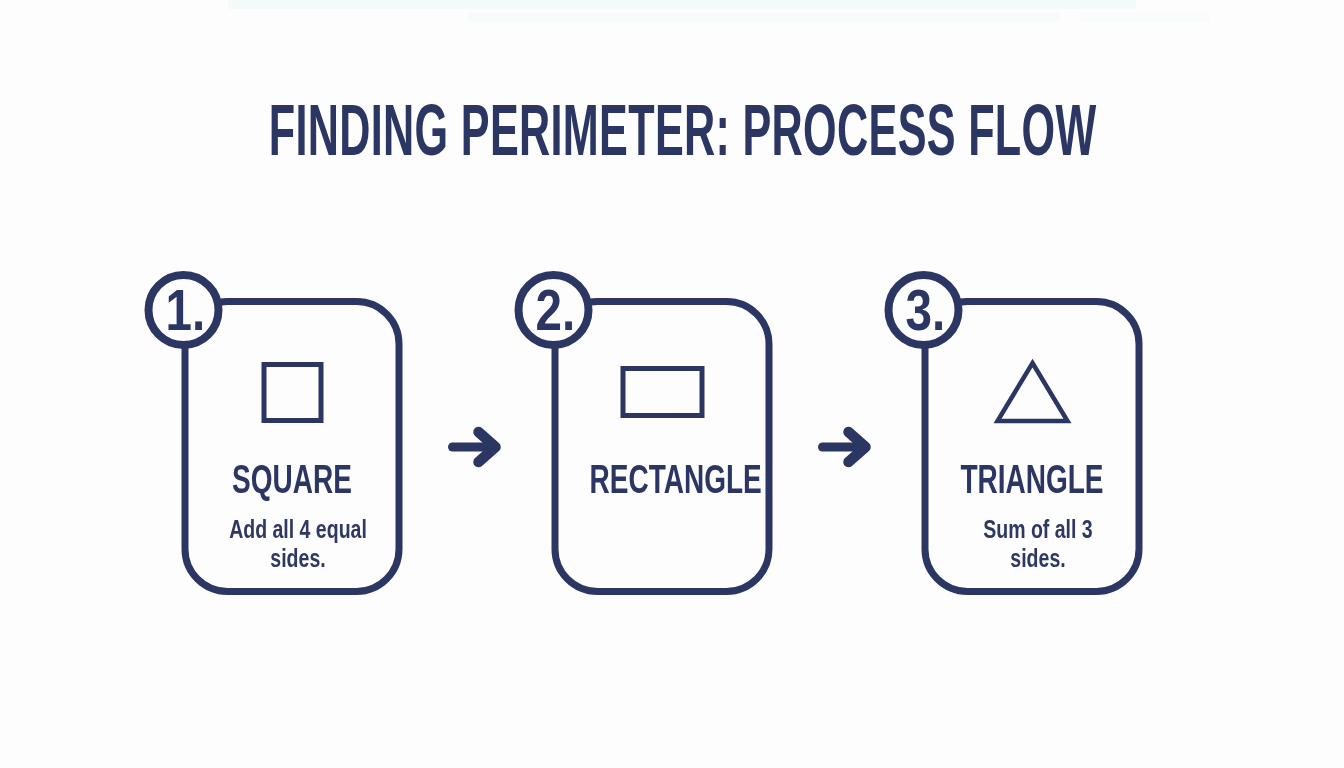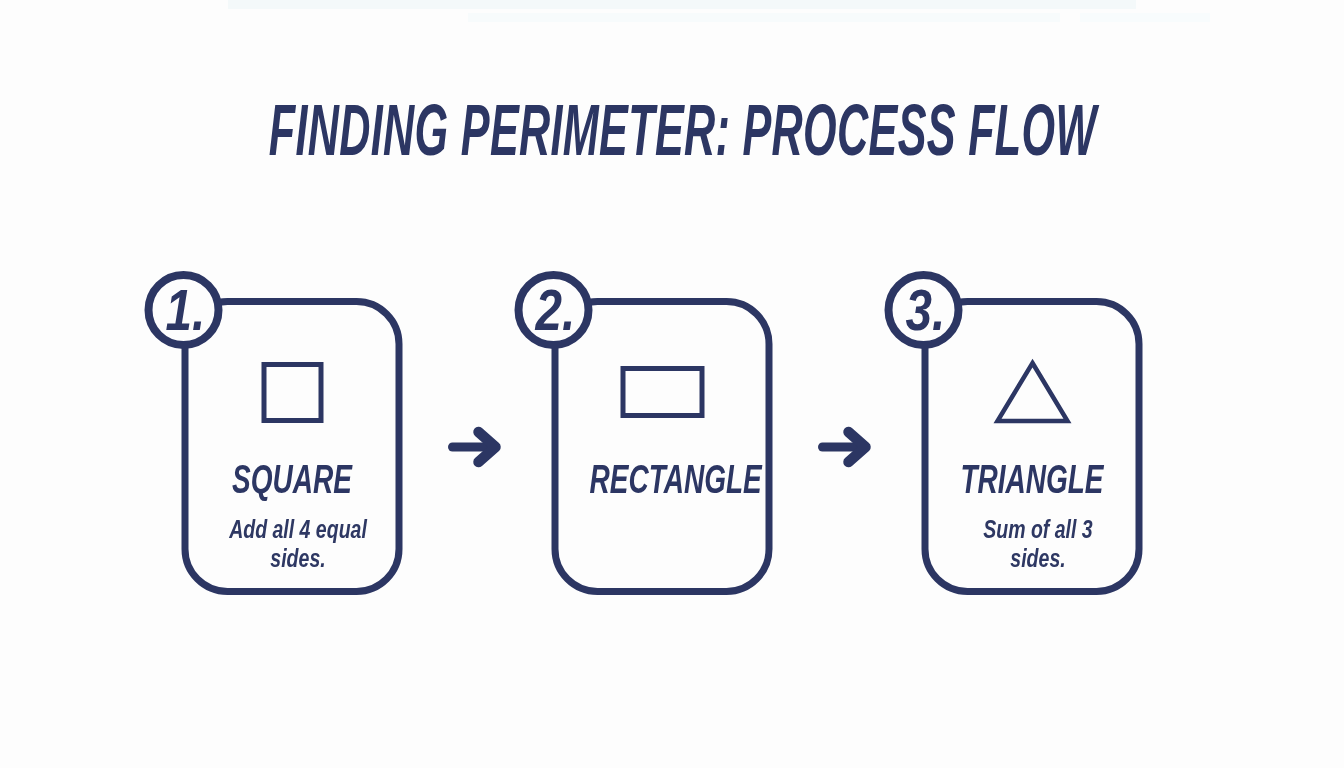--- a/index.html
+++ b/index.html
@@ -5,21 +5,20 @@
   * { margin: 0; padding: 0; box-sizing: border-box; }
   html, body { background: #fdfdfd; }
   body { font-family: "Liberation Sans", sans-serif; }
 
   .canvas {
     position: relative;
     width: 1344px;
     height: 768px;
     background: #fdfdfd;
     overflow: hidden;
-    font-style: italic;
   }
 
   
   .artifact { position: absolute; pointer-events: none; }
   .artifact-1 { top: 0; left: 228px; width: 908px; height: 9px; background: #f4f9fa; }
   .artifact-2 { top: 13px; left: 468px; width: 592px; height: 9px; background: #f7fbfc; }
   .artifact-3 { top: 13px; left: 1080px; width: 130px; height: 9px; background: #f8fcfd; }
 
   .title {
     position: absolute;

